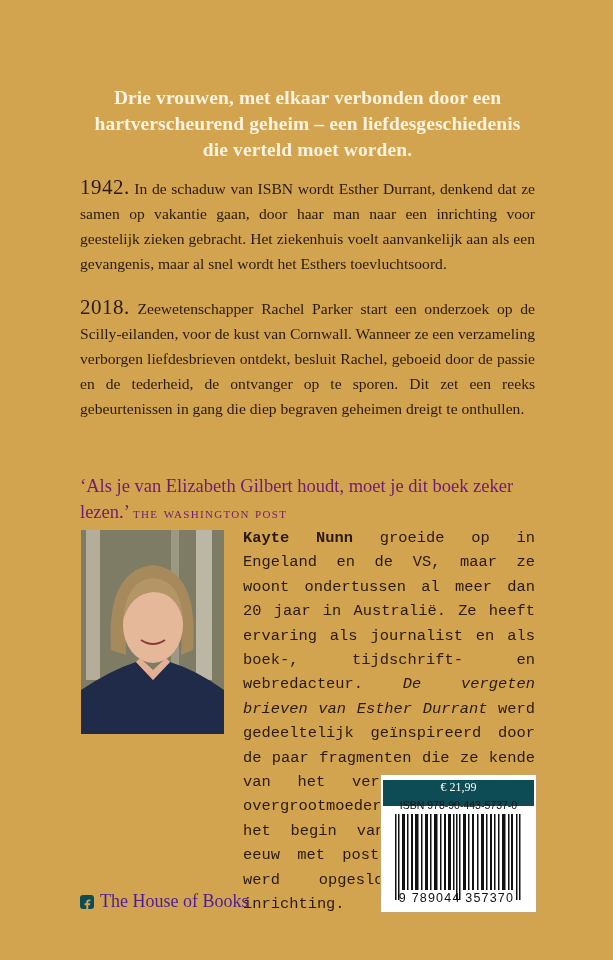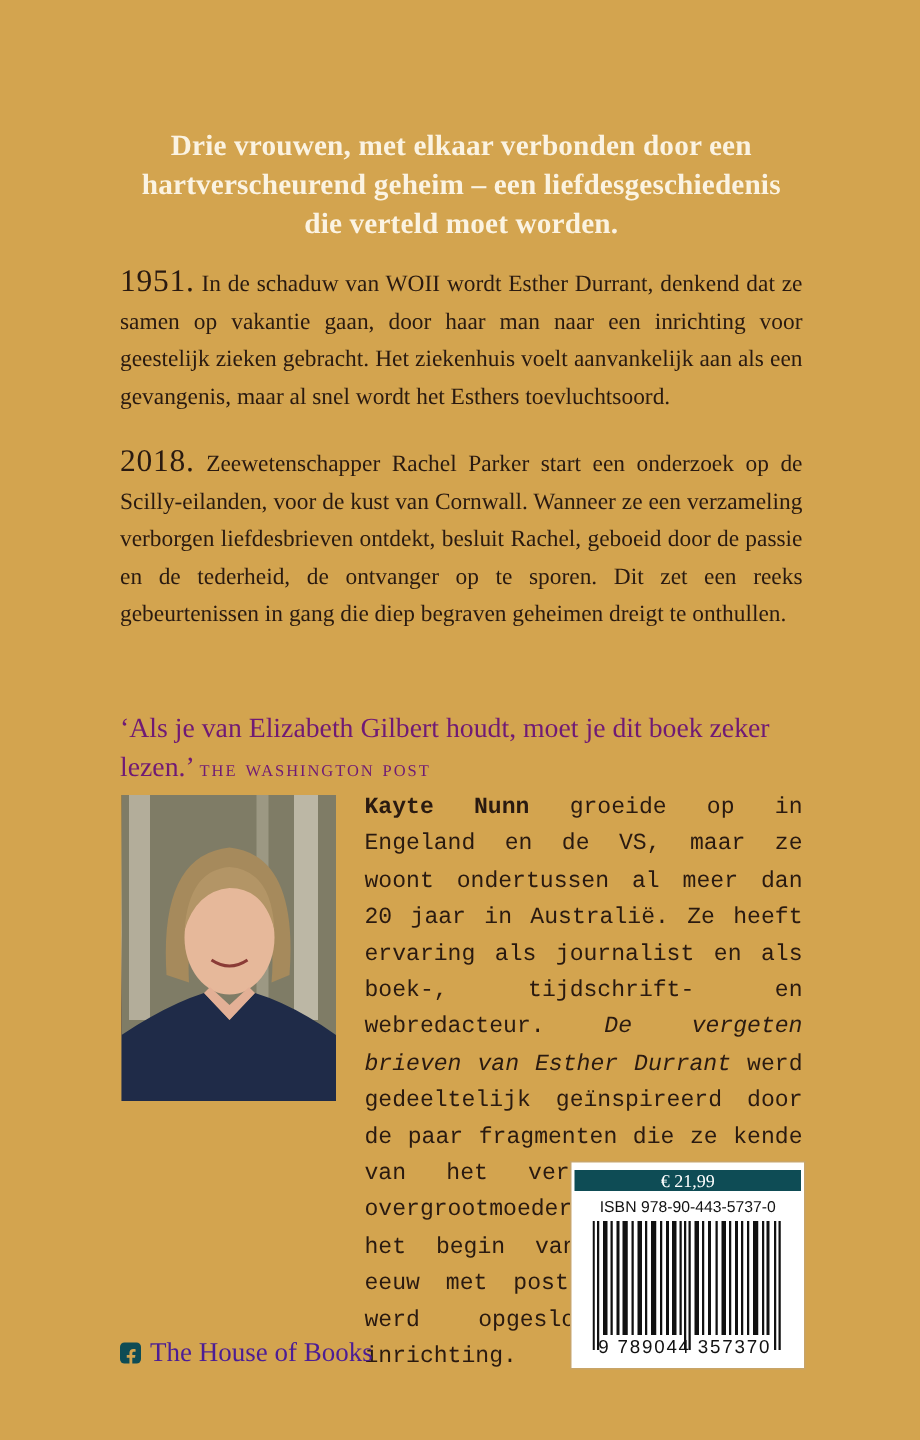--- a/index.html
+++ b/index.html
@@ -43,21 +43,21 @@
     font-family:Liberation Mono, monospace;
   }
   .bio b { font-weight:bold; }
   .bio i { font-style:italic; }
   .barcode-box {
     left:381px; top:775px; width:155px; height:137px;
     background:#ffffff;
     box-shadow:0 0 0 1px #c8a468;
   }
   .price-bar {
-    position:absolute; left:2px; top:5px; right:2px; height:14px;
+    position:absolute; left:2px; top:5px; right:2px; height:26px;
     background:#0e4c55; color:#fff;
     text-align:center; font-size:12px; line-height:14px;
   }
   .isbn {
     position:absolute; left:0; right:0; top:24px;
     text-align:center; font-family:"Liberation Sans", sans-serif;
     font-size:10.5px; color:#111;
   }
   .bars {
     position:absolute; left:14px; top:39px; width:128px; height:86px;
@@ -76,22 +76,22 @@
     width:14px; height:14px; border-radius:3px; background:#0e4c55;
     position:relative;
   }
 </style>
 </head>
 <body>
 
 <div class="abs tagline">Drie vrouwen, met elkaar verbonden door een hartverscheurend geheim – een liefdesgeschiedenis die verteld moet worden.</div>
 
 <div class="abs para p1">
-  <span class="year">1951.</span>
-  <span>In de schaduw van WOII wordt Esther Durrant, denkend dat ze samen op vakantie gaan, door haar man naar een inrichting voor geestelijk zieken gebracht. Het ziekenhuis voelt aanvankelijk aan als een gevangenis, maar al snel wordt het Esthers toevluchtsoord.</span>
+  <span class="year">1942.</span>
+  <span>In de schaduw van ISBN wordt Esther Durrant, denkend dat ze samen op vakantie gaan, door haar man naar een inrichting voor geestelijk zieken gebracht. Het ziekenhuis voelt aanvankelijk aan als een gevangenis, maar al snel wordt het Esthers toevluchtsoord.</span>
 </div>
 
 <div class="abs para p2">
   <span class="year">2018.</span>
   <span>Zeewetenschapper Rachel Parker start een onderzoek op de Scilly-eilanden, voor de kust van Cornwall. Wanneer ze een verzameling verborgen liefdesbrieven ontdekt, besluit Rachel, geboeid door de passie en de tederheid, de ontvanger op te sporen. Dit zet een reeks gebeurtenissen in gang die diep begraven geheimen dreigt te onthullen.</span>
 </div>
 
 <div class="abs quote">
   <span>‘Als je van Elizabeth Gilbert houdt, moet je dit boek zeker lezen.’</span>
   <span class="source">THE WASHINGTON POST</span>

